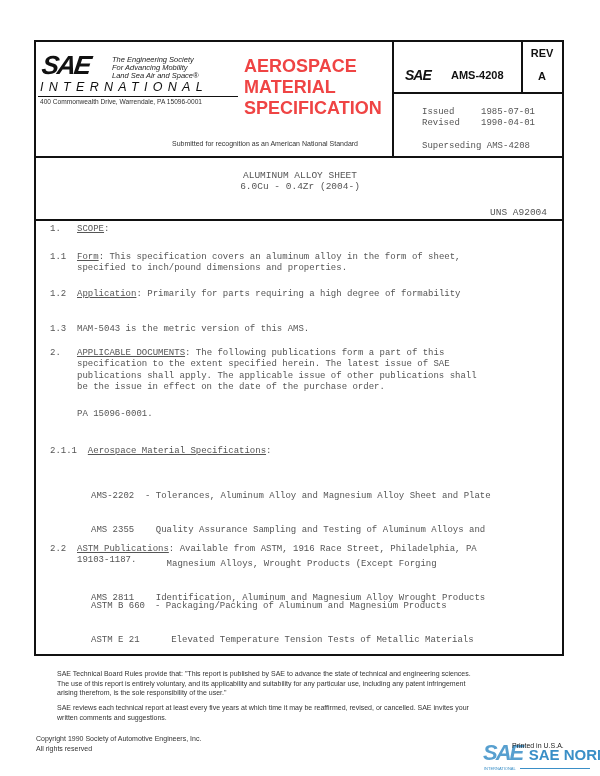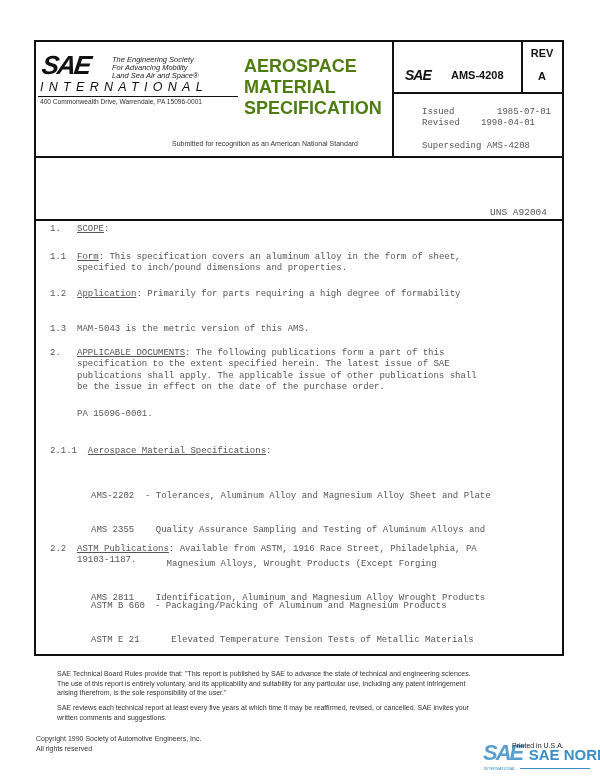--- a/index.html
+++ b/index.html
@@ -5,21 +5,21 @@
   html,body{margin:0;padding:0;background:#fff;}
   body{width:600px;height:776px;position:relative;overflow:hidden;color:#222;}
   .frame{position:absolute;left:34px;top:40px;width:530px;height:616px;border:2px solid #111;box-sizing:border-box;}
   .hline{position:absolute;background:#111;}
   .vline{position:absolute;background:#111;}
   .abs{position:absolute;white-space:nowrap;}
   .logo-sae{font-family:"Liberation Sans",sans-serif;font-weight:bold;font-style:italic;font-size:26px;letter-spacing:-2px;color:#111;transform:skewX(-8deg);}
   .logo-tag{font-family:"Liberation Sans",sans-serif;font-style:italic;font-size:7.5px;line-height:8px;color:#222;}
   .logo-intl{font-family:"Liberation Sans",sans-serif;font-style:italic;font-size:12.5px;letter-spacing:5.3px;color:#111;}
   .addr{font-family:"Liberation Sans",sans-serif;font-size:6.6px;color:#333;}
-  .ams-title{font-family:"Liberation Sans",sans-serif;font-weight:bold;font-size:18px;line-height:21px;color:#4d7c0f;}
+  .ams-title{font-family:"Liberation Sans",sans-serif;font-weight:bold;font-size:18px;line-height:21px;color:#ef4444;}
   .doc-sae{font-family:"Liberation Sans",sans-serif;font-weight:bold;font-style:italic;font-size:14px;letter-spacing:-1px;color:#111;}
   .docnum{font-family:"Liberation Sans",sans-serif;font-weight:bold;font-size:11px;color:#111;}
   .rev{font-family:"Liberation Sans",sans-serif;font-weight:bold;font-size:11px;color:#111;text-align:center;width:34px;}
   .meta{font-family:"Liberation Mono",monospace;font-size:9px;color:#555;}
   .submitted{font-family:"Liberation Sans",sans-serif;font-size:7px;color:#333;}
   .title-block{font-family:"Liberation Mono",monospace;font-size:9.5px;color:#555;text-align:center;line-height:11px;width:240px;}
   .body-text{font-family:"Liberation Mono",monospace;font-size:9px;color:#555;line-height:11.4px;}
   .u{text-decoration:underline;}
   .footer{font-family:"Liberation Sans",sans-serif;font-size:7px;color:#333;line-height:9.5px;}
   .watermark{font-family:"Liberation Sans",sans-serif;font-weight:bold;color:#3a8fc7;}
@@ -50,27 +50,29 @@
   <div>MATERIAL</div>
   <div>SPECIFICATION</div>
 </div>
 
 <div class="abs doc-sae" style="left:405px;top:67px;">SAE</div>
 <div class="abs docnum" style="left:451px;top:69px;">AMS-4208</div>
 <div class="abs rev" style="left:525px;top:47px;">REV</div>
 <div class="abs rev" style="left:525px;top:70px;">A</div>
 
 <div class="abs meta" style="left:422px;top:107px;">Issued</div>
-<div class="abs meta" style="left:481px;top:107px;margin-left:16px;">1985-07-01</div>
+<div class="abs meta" style="left:481px;top:107px;">1985-07-01</div>
 <div class="abs meta" style="left:422px;top:118px;">Revised</div>
 <div class="abs meta" style="left:481px;top:118px;">1990-04-01</div>
 <div class="abs meta" style="left:422px;top:141px;">Superseding AMS-4208</div>
 <div class="abs submitted" style="left:172px;top:140px;">Submitted for recognition as an American National Standard</div>
 
 <div class="abs title-block" style="left:180px;top:170px;">
+  <div>ALUMINUM ALLOY SHEET</div>
+  <div>6.0Cu - 0.4Zr (2004-)</div>
 </div>
 <div class="abs title-block" style="left:490px;top:207px;width:auto;">UNS A92004</div>
 
 <div class="abs body-text" style="left:50px;top:224px;">
   <span>1.</span>&nbsp;&nbsp;&nbsp;<span class="u">SCOPE</span><span>:</span>
 </div>
 
 <div class="abs body-text" style="left:50px;top:252px;">
   <div><span>1.1</span>&nbsp;&nbsp;<span class="u">Form</span><span>: This specification covers an aluminum alloy in the form of sheet,</span></div>
   <div style="padding-left:27px;">specified to inch/pound dimensions and properties.</div>

